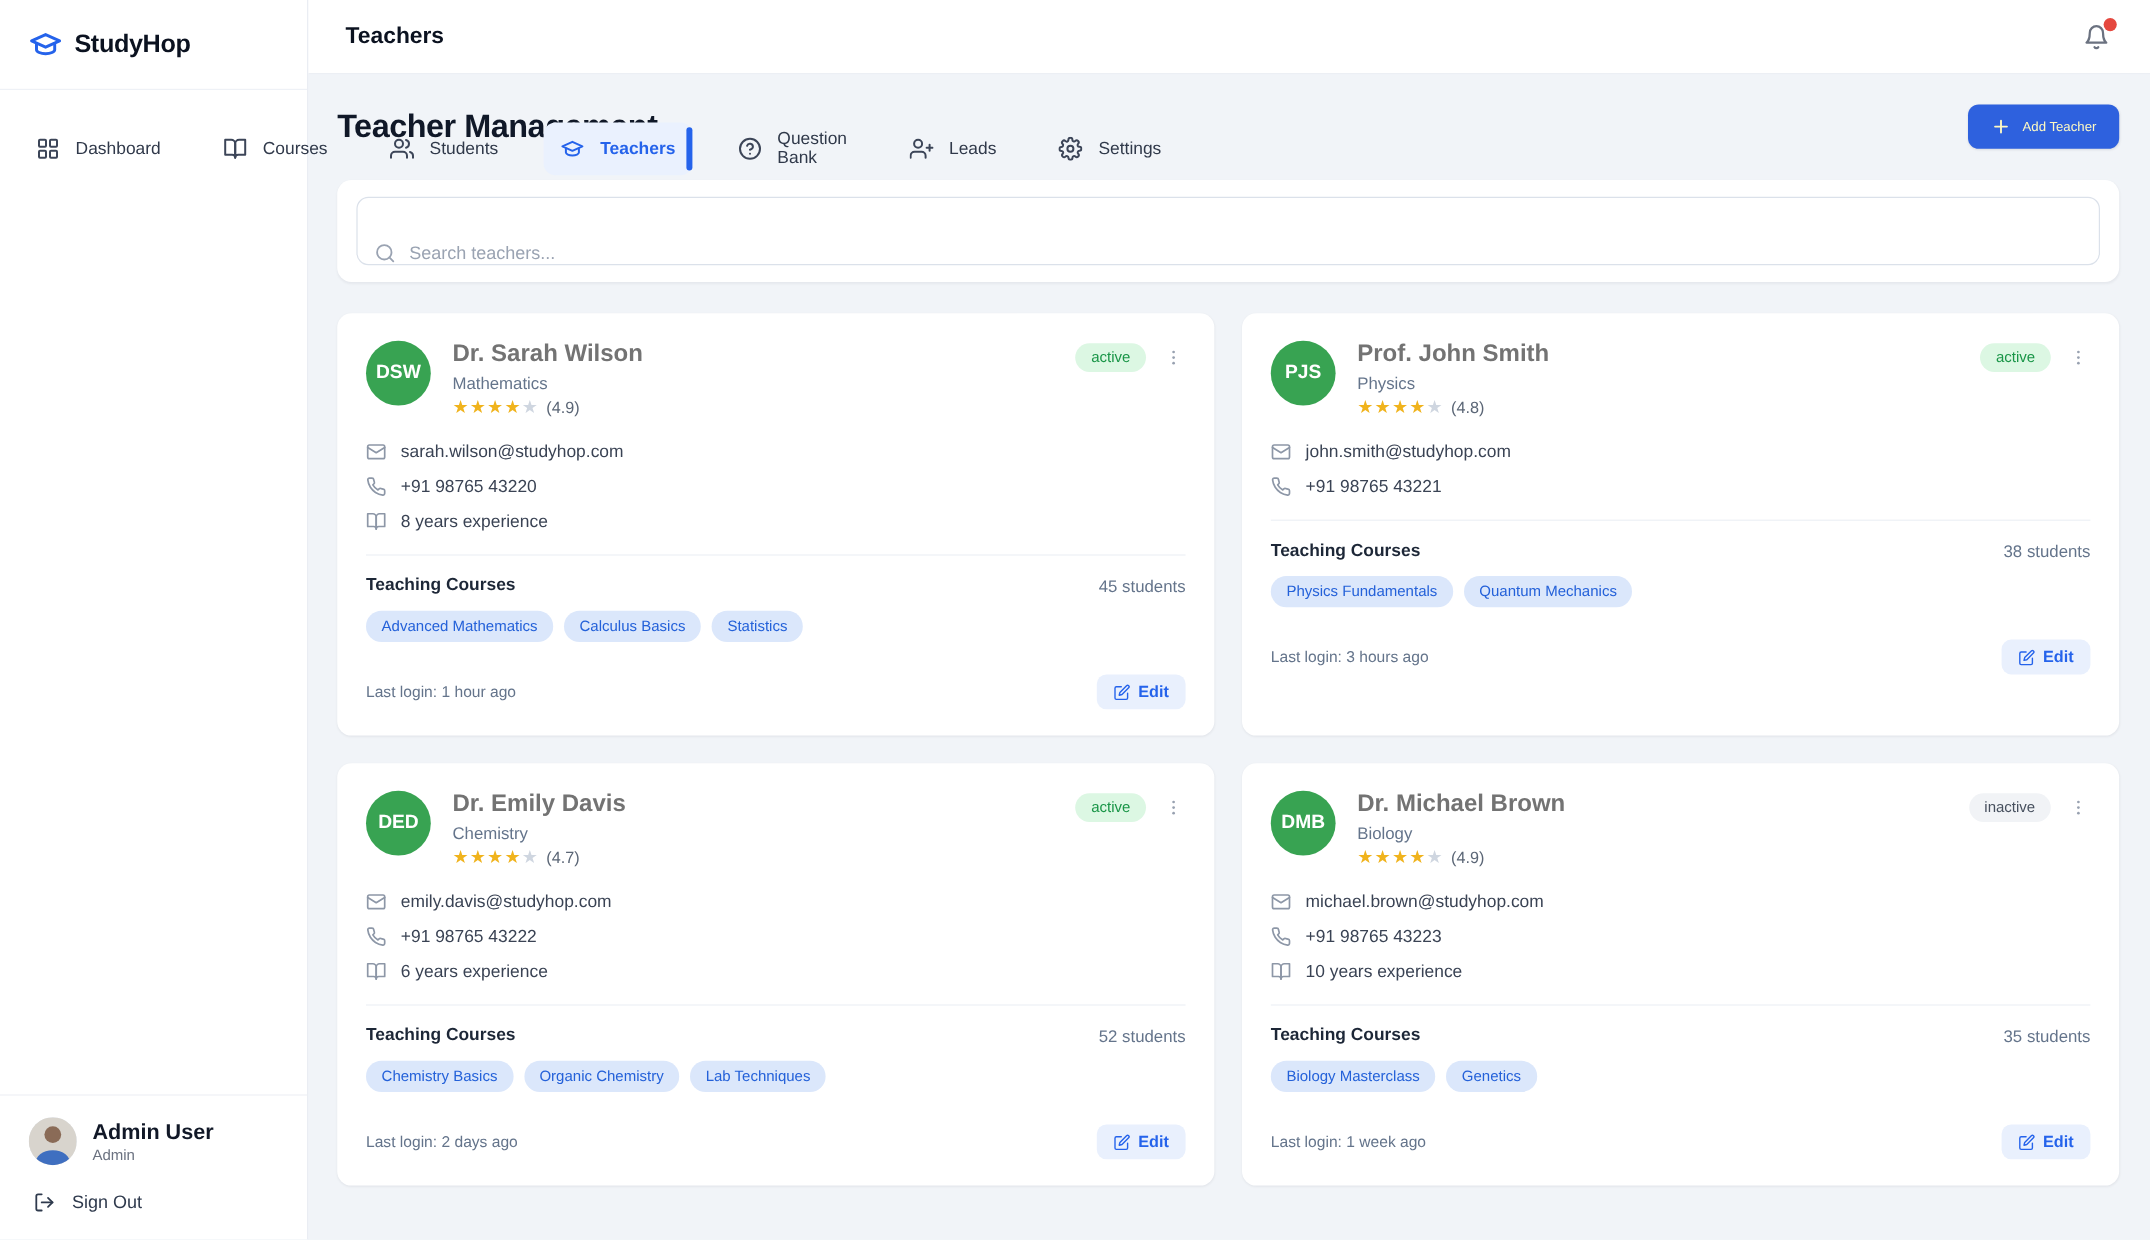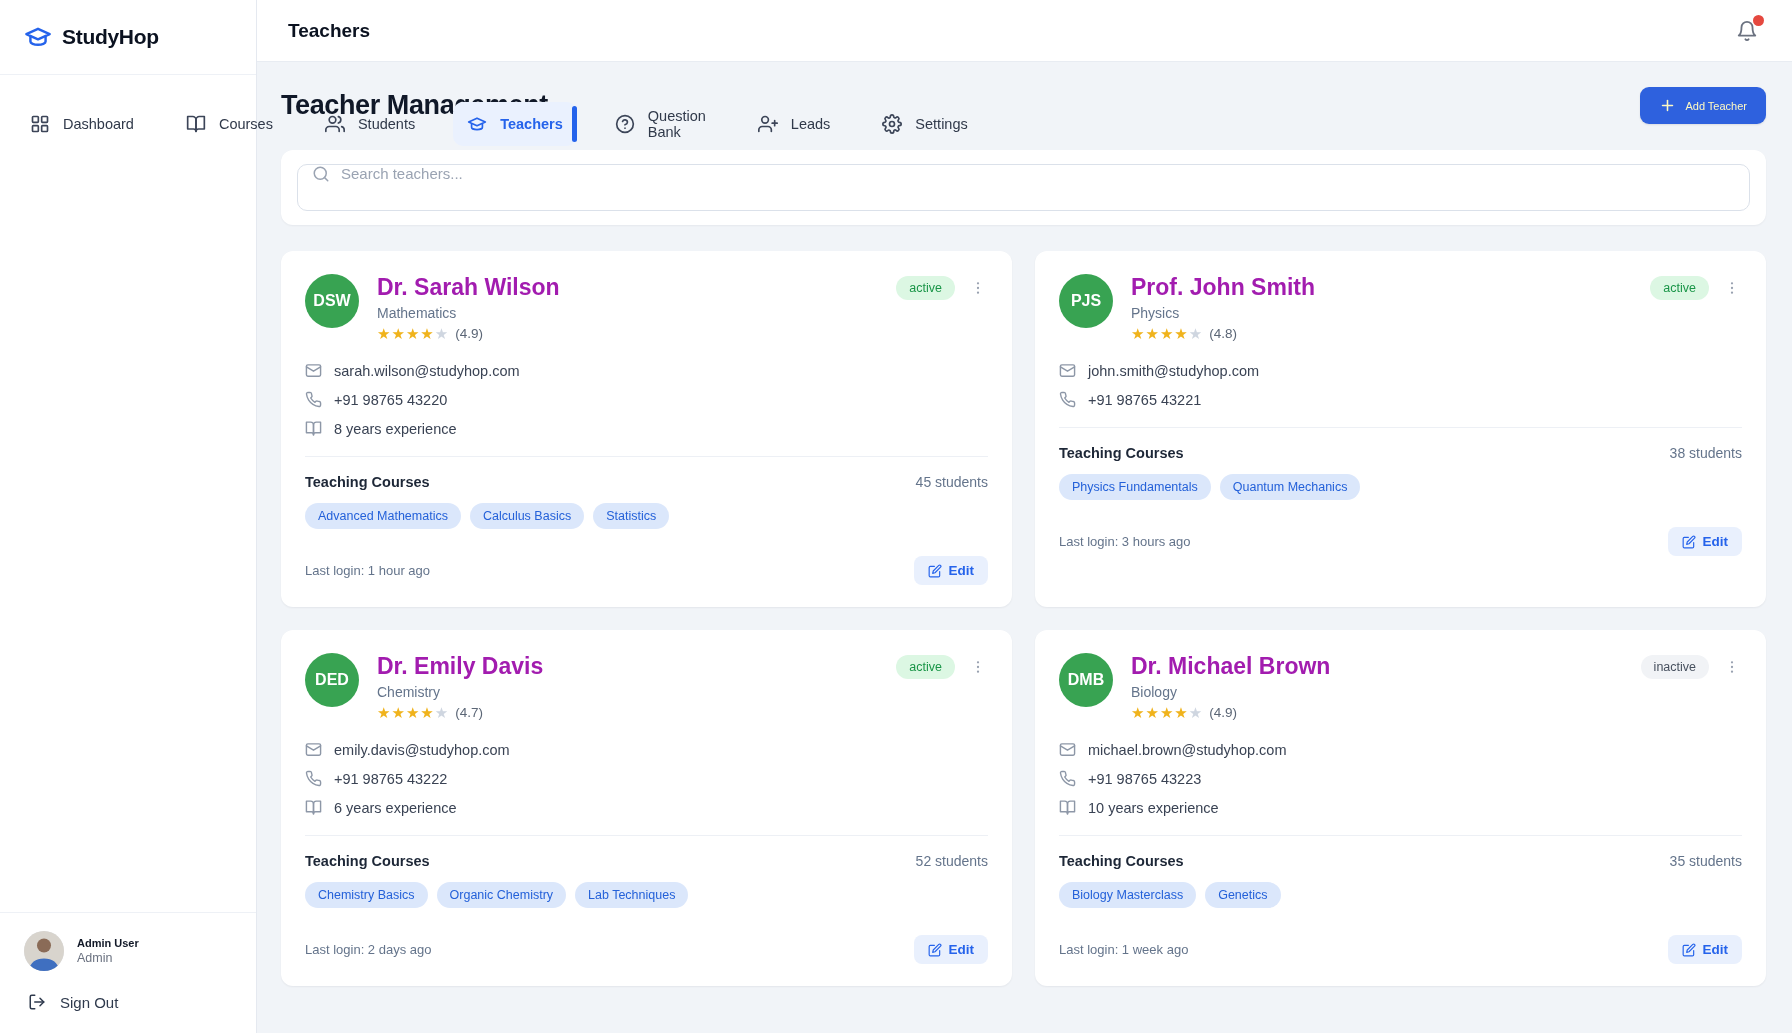--- a/index.html
+++ b/index.html
@@ -28,21 +28,21 @@
   .nav-item.active .nav-icon { color:#2563eb; }
   .nav-item.active .nav-label { font-weight:600; }
   .nav-item.active::after { content:""; position:absolute; right:0; top:4px; bottom:4px;
     width:5px; border-radius:6px; background:#2563eb; }
 
   .sidebar-spacer { flex:1; }
   .sidebar-footer { border-top:1px solid #eef1f6; padding:18px 24px 22px 24px; }
   .user-row { display:flex; align-items:center; gap:13px; }
   .user-avatar { width:40px; height:40px; border-radius:50%; overflow:hidden; flex:none;
     background:#e2e8f0; }
-  .user-name { font-size:11px; font-weight:700; color:#111827; }
+  .user-name { font-size:18px; font-weight:700; color:#111827; }
   .user-role { font-size:12.5px; color:#6b7280; margin-top:2px; }
   .signout-row { display:flex; align-items:center; gap:14px; margin-top:22px;
     padding-left:4px; color:#2f3a4d; cursor:pointer; }
   .signout-row .signout-label { font-size:15px; font-weight:500; }
 
   
   .main { flex:1; display:flex; flex-direction:column; height:100%; min-width:0; }
   .topbar { height:62px; background:#ffffff; border-bottom:1px solid #e8ecf2;
     display:flex; align-items:center; justify-content:space-between; padding:0 30px 0 31px; }
   .topbar-title { font-size:19px; font-weight:700; color:#0b1220; }
@@ -52,37 +52,37 @@
 
   .content { flex:1; background:#f1f4f8; padding:25px 26px 0 24px; overflow:hidden; }
   .title-row { display:flex; align-items:center; justify-content:space-between; }
   .page-title { font-size:27px; font-weight:800; letter-spacing:-0.4px; color:#101828; }
   .add-btn { display:flex; align-items:center; gap:9px; background:#2e61de; color:#fef9c3;
     border:none; border-radius:9px; padding:10px 19px; font-size:11px; font-weight:500;
     font-family:inherit; cursor:pointer; box-shadow:0 1px 2px rgba(16,24,40,.1); }
 
   .search-card { margin-top:26px; background:#ffffff; border-radius:12px; padding:14px 16px;
     box-shadow:0 1px 2px rgba(16,24,40,.05); }
-  .search-box { display:flex; align-items:flex-start; gap:11px; height:47px;
+  .search-box { display:flex; align-items:flex-end; gap:11px; height:57px;
     border:1px solid #dbe1ea; border-radius:10px; padding:0 14px; background:#fff; }
   .search-box input { border:none; outline:none; flex:1; font-size:15px; font-family:inherit;
     color:#334155; background:transparent; }
   .search-box input::placeholder { color:#9aa3b2; }
   .search-icon { color:#9aa3b2; }
 
   
   .teacher-grid { margin-top:26px; display:grid; grid-template-columns:1fr 1fr; gap:23px; }
   .card { background:#ffffff; border-radius:12px; padding:23px 24px 22px 24px;
     box-shadow:0 1px 2px rgba(16,24,40,.06); }
   .card-head { display:flex; align-items:flex-start; }
   .avatar { width:54px; height:54px; border-radius:50%; background:#38a352; color:#ffffff;
     display:flex; align-items:center; justify-content:center; font-size:16px; font-weight:700;
     flex:none; }
   .head-info { margin-left:18px; flex:1; min-width:0; }
-  .t-name { font-size:23px; font-weight:700; color:#a21caf; }
+  .t-name { font-size:20px; font-weight:700; color:#737373; }
   .t-subject { font-size:14px; color:#64748b; margin-top:4px; }
   .t-rating { display:flex; align-items:center; gap:2px; margin-top:5px; }
   .star { font-size:15px; color:#cfd6e0; line-height:1; }
   .star.filled { color:#f0b31c; }
   .rating-num { font-size:13.5px; color:#5b6676; margin-left:5px; }
   .head-right { display:flex; align-items:center; gap:13px; padding-top:2px; }
   .badge { font-size:12.5px; padding:5px 13px; border-radius:999px; font-weight:500; }
   .badge.active { background:#dcf7e3; color:#199547; }
   .badge.inactive { background:#f1f3f6; color:#47505e; }
   .kebab { color:#98a1b0; cursor:pointer; padding:2px; }

